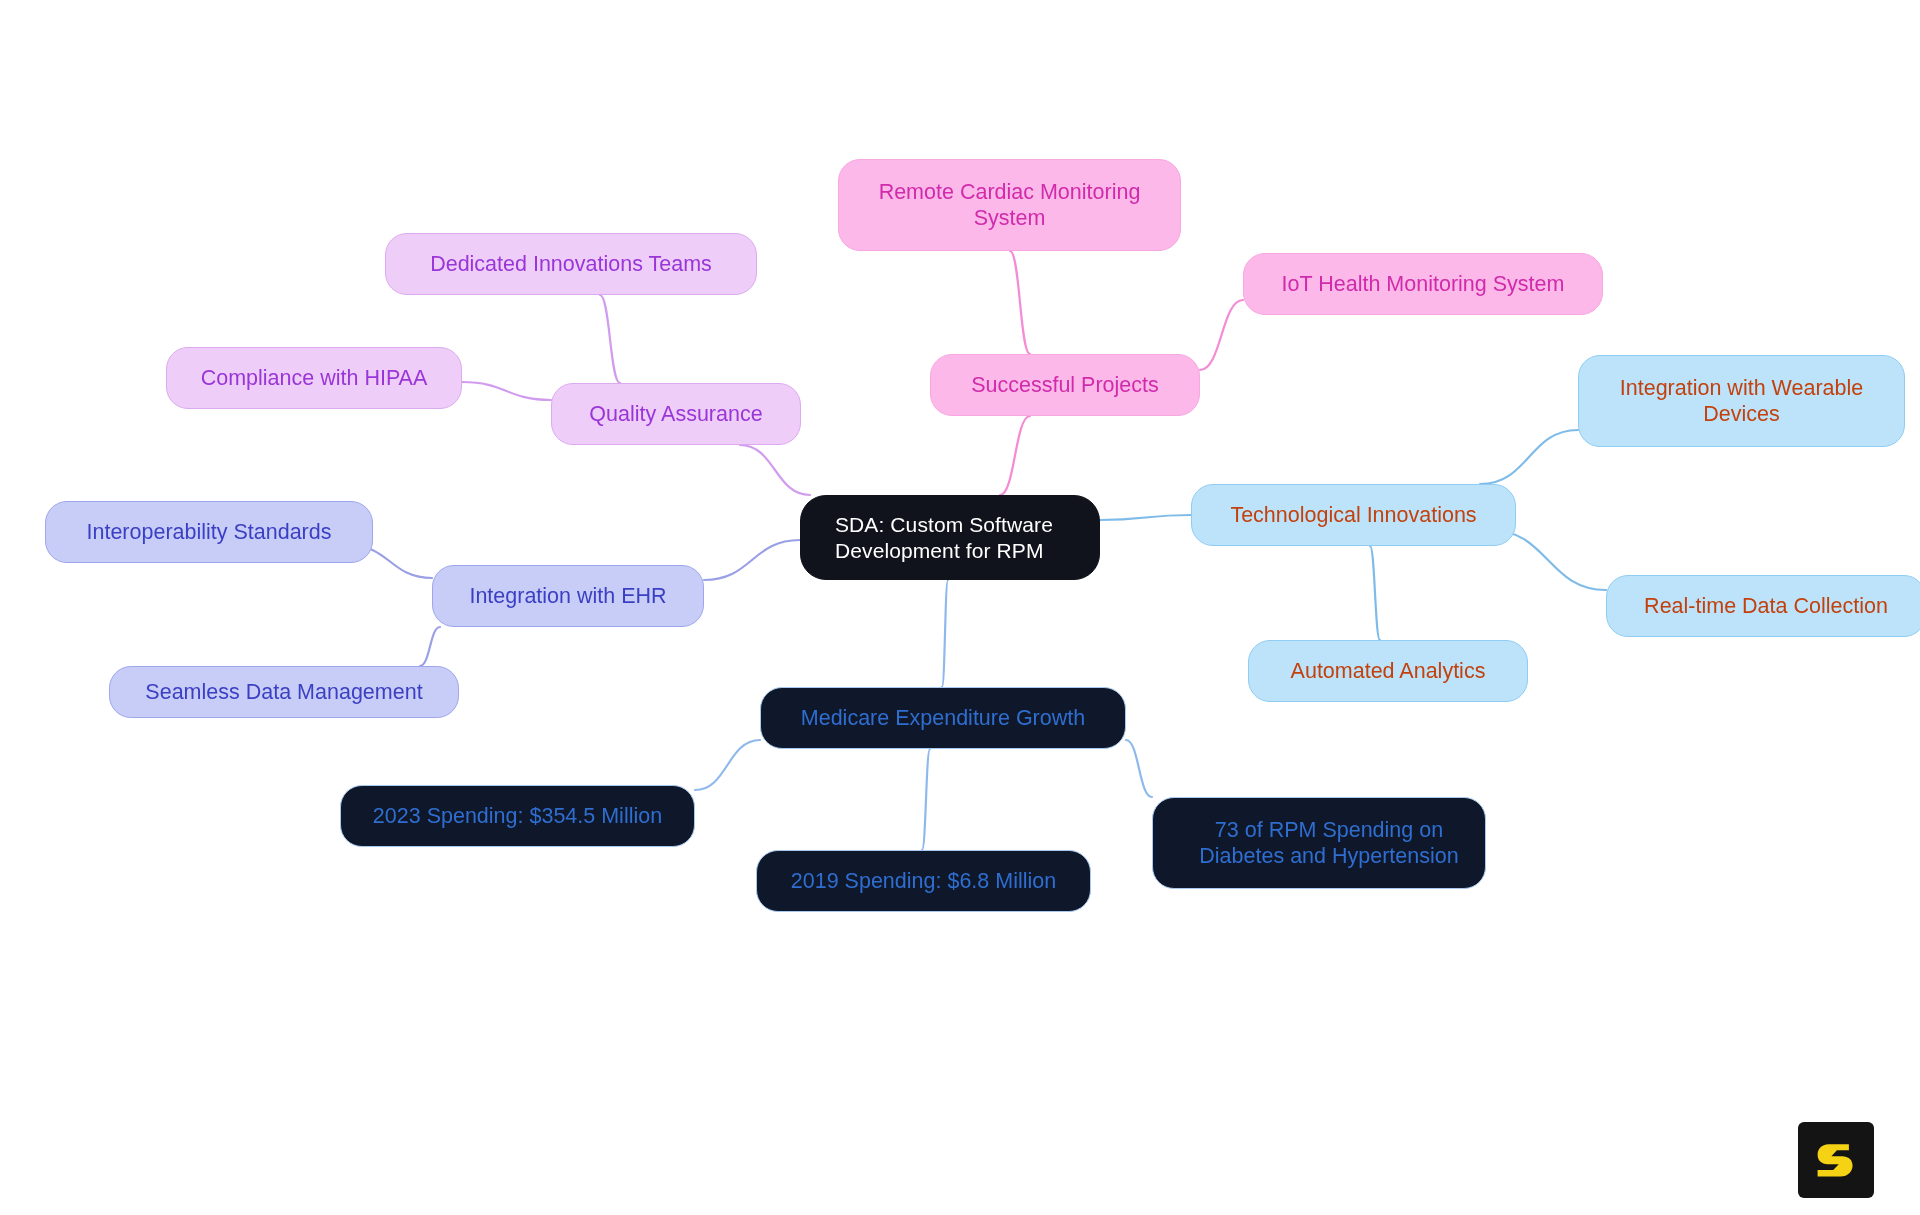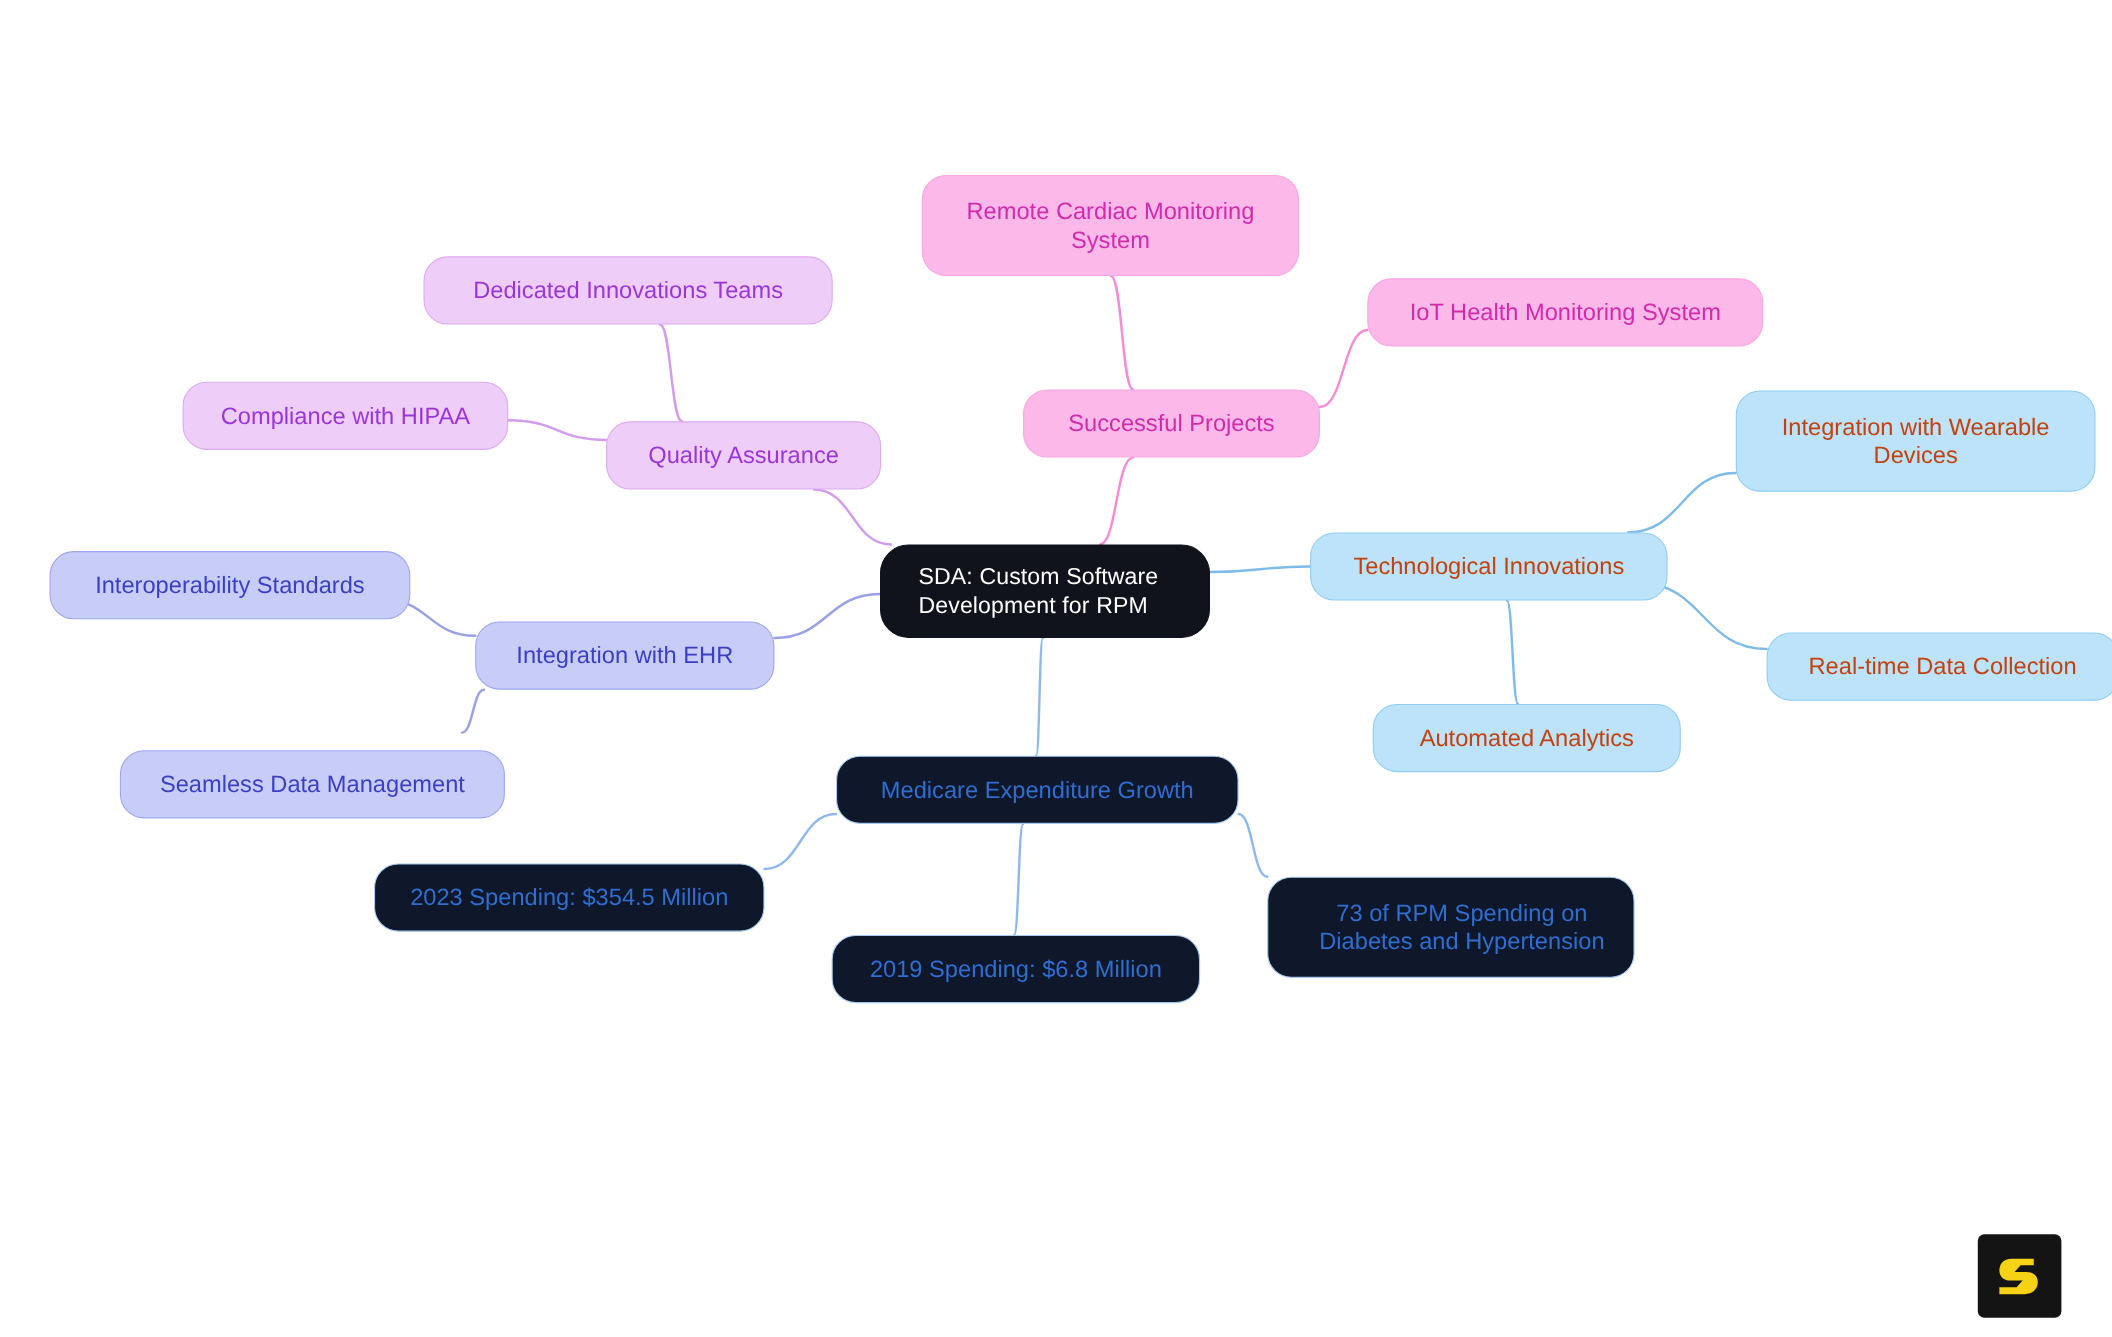--- a/index.html
+++ b/index.html
@@ -129,21 +129,21 @@
 Devices</span></div>
       <div class="node skyblue" style="left: 1606px; top: 575px; width: 320px; height: 62px;"><span class="label">Real-time Data Collection</span></div>
       <div class="node skyblue" style="left: 1248px; top: 640px; width: 280px; height: 62px;"><span class="label">Automated Analytics</span></div>
       <div class="node midblue" style="left: 760px; top: 687px; width: 366px; height: 62px;"><span class="label">Medicare Expenditure Growth</span></div>
       <div class="node midblue" style="left: 340px; top: 785px; width: 355px; height: 62px;"><span class="label">2023 Spending: $354.5 Million</span></div>
       <div class="node midblue" style="left: 756px; top: 850px; width: 335px; height: 62px;"><span class="label">2019 Spending: $6.8 Million</span></div>
       <div class="node midblue" style="left: 1152px; top: 797px; width: 334px; height: 92px; padding-left: 30px;"><span class="label">73 of RPM Spending on
 Diabetes and Hypertension</span></div>
       <div class="node periwinkle" style="left: 432px; top: 565px; width: 272px; height: 62px;"><span class="label">Integration with EHR</span></div>
       <div class="node periwinkle" style="left: 20px; top: 501px; width: 328px; height: 62px; margin-left: 25px;"><span class="label">Interoperability Standards</span></div>
-      <div class="node periwinkle" style="left: 109px; top: 682px; width: 350px; height: 62px;"><span class="label">Seamless Data Management</span></div>
+      <div class="node periwinkle" style="left: 109px; top: 666px; width: 350px; height: 52px;"><span class="label">Seamless Data Management</span></div>
       <div class="node orchid" style="left: 551px; top: 383px; width: 250px; height: 62px;"><span class="label">Quality Assurance</span></div>
       <div class="node orchid" style="left: 385px; top: 233px; width: 372px; height: 62px;"><span class="label">Dedicated Innovations Teams</span></div>
       <div class="node orchid" style="left: 166px; top: 347px; width: 296px; height: 62px;"><span class="label">Compliance with HIPAA</span></div>
     </div>
 
   <div id="logo" style="left: 1798px; top: 1122px; width: 76px; height: 76px; background: rgb(20, 20, 20);">
     <svg width="46" height="46" viewBox="0 0 100 100" xmlns="http://www.w3.org/2000/svg">
       <path d="M78 16 H34 C18 16 10 27 10 39 C10 50 18 59 32 59 H56 L44 72 H10 L10 86 H60 C76 86 86 75 86 62 C86 50 77 42 63 42 H40 L52 29 H78 Z" fill="#f5d314"></path>
     </svg>
   </div>

